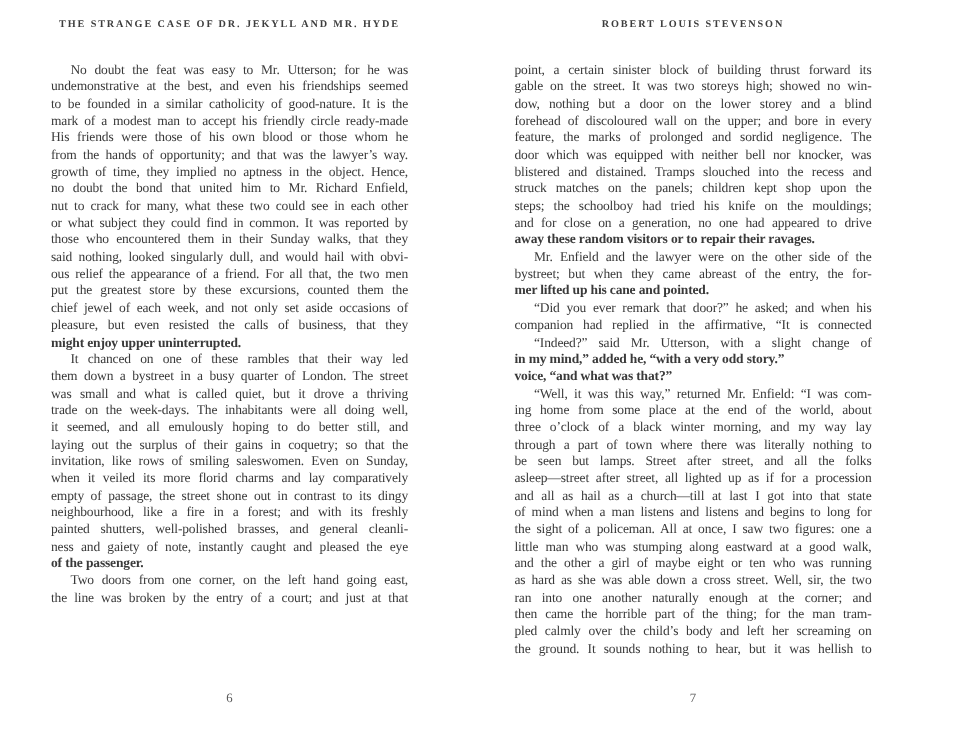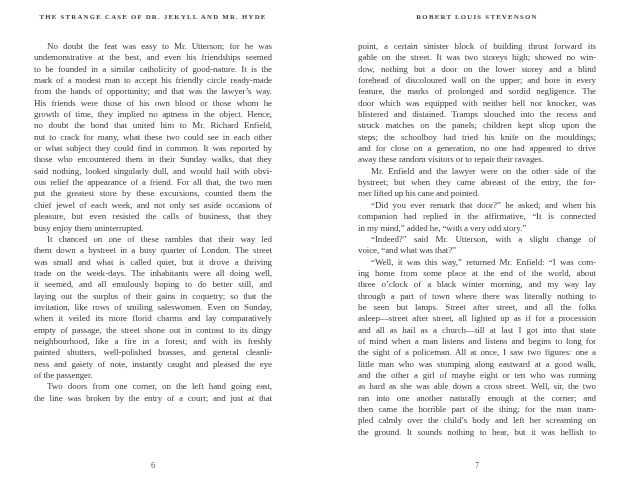--- a/index.html
+++ b/index.html
@@ -13,21 +13,21 @@
     overflow: hidden;
     background: var(--bg, #ffffff);
     font-family: "Liberation Serif", "DejaVu Serif", serif;
   }
   .page {
     position: absolute;
     top: 0;
     height: 487px;
   }
   #page-left  { left: 34px;  width: 238px; }
-  #page-right { left: 358px; width: 238px; }
+  #page-right { left: 343px; width: 238px; }
 
   .running-header {
     position: absolute;
     top: 13px;
     left: 0;
     width: 100%;
     text-align: center;
     font-size: 6.8px;
     font-weight: bold;
     letter-spacing: 1.25px;
@@ -45,21 +45,21 @@
   .line {
     font-size: 9px;
     letter-spacing: -0.1px;
     height: 11.35px;
     line-height: 11.35px;
     text-align: justify;
     text-align-last: justify;
     white-space: normal;
     overflow: visible;
   }
-  .line.ragged { text-align-last: left; }
+  .line.ragged { text-align-last: left; font-weight: bold; }
   .line.indent { padding-left: 13px; }
 
   .folio {
     position: absolute;
     top: 460px;
     left: 0;
     width: 100%;
     text-align: center;
     font-size: 8.5px;
     color: var(--folio, #595959);
@@ -70,33 +70,33 @@
 
 <div class="spread">
 
   <section class="page" id="page-left">
     <div class="running-header">THE STRANGE CASE OF DR. JEKYLL AND MR. HYDE</div>
     <div class="text-block">
         <div class="line indent">No doubt the feat was easy to Mr. Utterson; for he was</div>
         <div class="line">undemonstrative at the best, and even his friendships seemed</div>
         <div class="line">to be founded in a similar catholicity of good-nature. It is the</div>
         <div class="line">mark of a modest man to accept his friendly circle ready-made</div>
+        <div class="line">His friends were those of his own blood or those whom he</div>
         <div class="line">from the hands of opportunity; and that was the lawyer’s way.</div>
-        <div class="line">His friends were those of his own blood or those whom he</div>
         <div class="line">growth of time, they implied no aptness in the object. Hence,</div>
         <div class="line">no doubt the bond that united him to Mr. Richard Enfield,</div>
         <div class="line">nut to crack for many, what these two could see in each other</div>
         <div class="line">or what subject they could find in common. It was reported by</div>
         <div class="line">those who encountered them in their Sunday walks, that they</div>
         <div class="line">said nothing, looked singularly dull, and would hail with obvi-</div>
         <div class="line">ous relief the appearance of a friend. For all that, the two men</div>
         <div class="line">put the greatest store by these excursions, counted them the</div>
         <div class="line">chief jewel of each week, and not only set aside occasions of</div>
         <div class="line">pleasure, but even resisted the calls of business, that they</div>
-        <div class="line ragged">busy enjoy them uninterrupted.</div>
+        <div class="line ragged">might enjoy upper uninterrupted.</div>
         <div class="line indent">It chanced on one of these rambles that their way led</div>
         <div class="line">them down a bystreet in a busy quarter of London. The street</div>
         <div class="line">was small and what is called quiet, but it drove a thriving</div>
         <div class="line">trade on the week-days. The inhabitants were all doing well,</div>
         <div class="line">it seemed, and all emulously hoping to do better still, and</div>
         <div class="line">laying out the surplus of their gains in coquetry; so that the</div>
         <div class="line">invitation, like rows of smiling saleswomen. Even on Sunday,</div>
         <div class="line">when it veiled its more florid charms and lay comparatively</div>
         <div class="line">empty of passage, the street shone out in contrast to its dingy</div>
         <div class="line">neighbourhood, like a fire in a forest; and with its freshly</div>
@@ -121,22 +121,22 @@
         <div class="line">blistered and distained. Tramps slouched into the recess and</div>
         <div class="line">struck matches on the panels; children kept shop upon the</div>
         <div class="line">steps; the schoolboy had tried his knife on the mouldings;</div>
         <div class="line">and for close on a generation, no one had appeared to drive</div>
         <div class="line ragged">away these random visitors or to repair their ravages.</div>
         <div class="line indent">Mr. Enfield and the lawyer were on the other side of the</div>
         <div class="line">bystreet; but when they came abreast of the entry, the for-</div>
         <div class="line ragged">mer lifted up his cane and pointed.</div>
         <div class="line indent">“Did you ever remark that door?” he asked; and when his</div>
         <div class="line">companion had replied in the affirmative, “It is connected</div>
+        <div class="line indent">“Indeed?” said Mr. Utterson, with a slight change of</div>
         <div class="line ragged">in my mind,” added he, “with a very odd story.”</div>
-        <div class="line indent">“Indeed?” said Mr. Utterson, with a slight change of</div>
         <div class="line ragged">voice, “and what was that?”</div>
         <div class="line indent">“Well, it was this way,” returned Mr. Enfield: “I was com-</div>
         <div class="line">ing home from some place at the end of the world, about</div>
         <div class="line">three o’clock of a black winter morning, and my way lay</div>
         <div class="line">through a part of town where there was literally nothing to</div>
         <div class="line">be seen but lamps. Street after street, and all the folks</div>
         <div class="line">asleep—street after street, all lighted up as if for a procession</div>
         <div class="line">and all as hail as a church—till at last I got into that state</div>
         <div class="line">of mind when a man listens and listens and begins to long for</div>
         <div class="line">the sight of a policeman. All at once, I saw two figures: one a</div>

